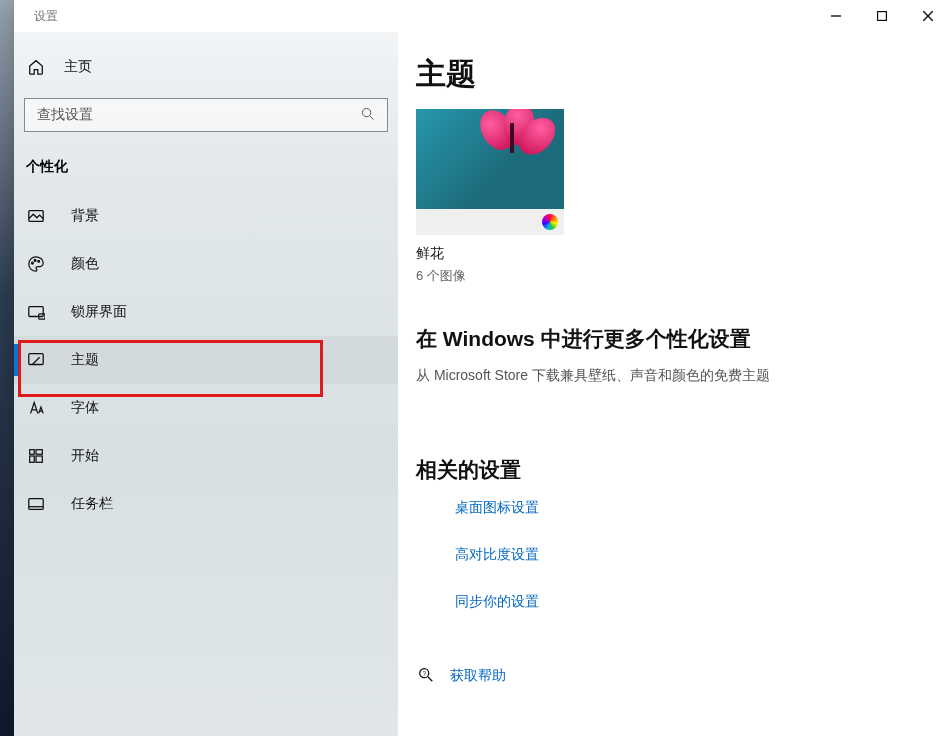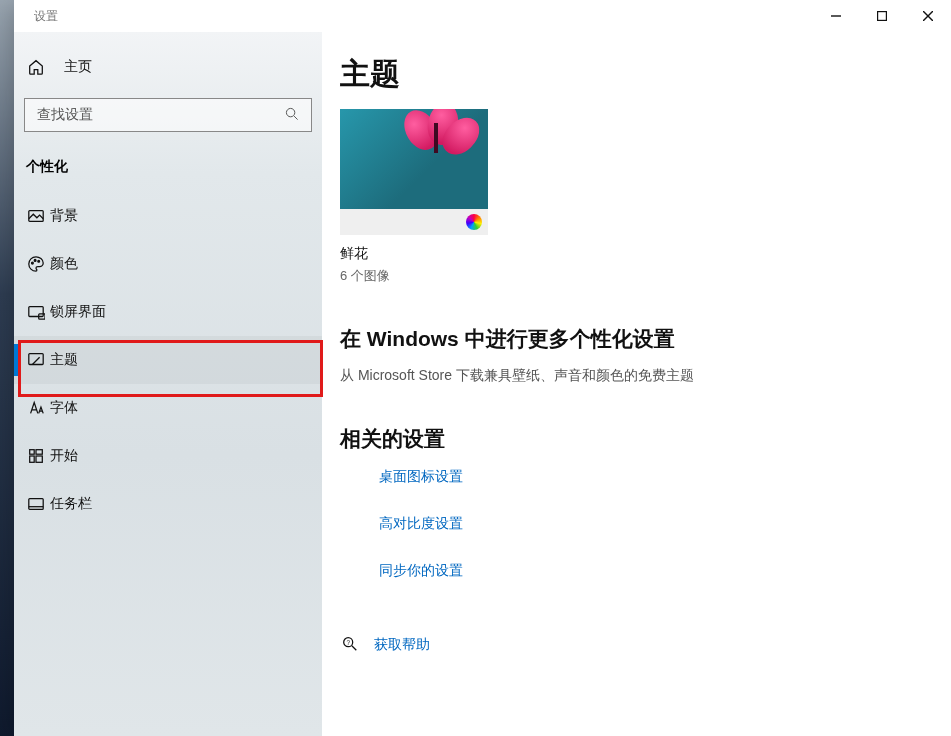--- a/index.html
+++ b/index.html
@@ -52,21 +52,21 @@
     justify-content: center;
     color: #111;
   }
   .win-btn svg { width: 10px; height: 10px; }
   .content-area {
     flex: 1;
     display: flex;
     min-height: 0;
   }
   .sidebar {
-    width: 308px;
+    width: 384px;
     background: linear-gradient(180deg, #f2f4f6 0%, #e2e8eb 20%, #d9e0e4 60%, #e0e6e9 100%);
     display: flex;
     flex-direction: column;
     padding-top: 14px;
     box-sizing: border-box;
   }
   .home-row {
     display: flex;
     align-items: center;
     gap: 18px;
@@ -98,21 +98,21 @@
   .search-box .placeholder { flex: 1; }
   .category-title {
     padding: 26px 12px 10px 12px;
     font-weight: bold;
     font-size: 14px;
   }
   .sidebar-list { padding-top: 6px; }
   .sidebar-item {
     display: flex;
     align-items: center;
-    gap: 4px;
+    gap: 25px;
     height: 48px;
     padding-left: 12px;
     font-size: 14px;
     color: #111;
     box-sizing: border-box;
     position: relative;
   }
   .sidebar-item.active::before {
     content: "";
     position: absolute;
@@ -192,21 +192,21 @@
   .section-h {
     font-size: 21px;
     font-weight: 600;
     margin-top: 40px;
   }
   .section-sub {
     font-size: 14px;
     color: #555;
     margin-top: 14px;
   }
-  .section-h.related { margin-top: 40px; }
+  .section-h.related { margin-top: 71px; }
   .link-list { margin-top: 14px; }
   .link-item {
     font-size: 14px;
     color: #0067c0;
     margin-bottom: 28px;
     display: inline-block;
     margin-left: 39px;
   }
   .help-row {
     display: flex;

